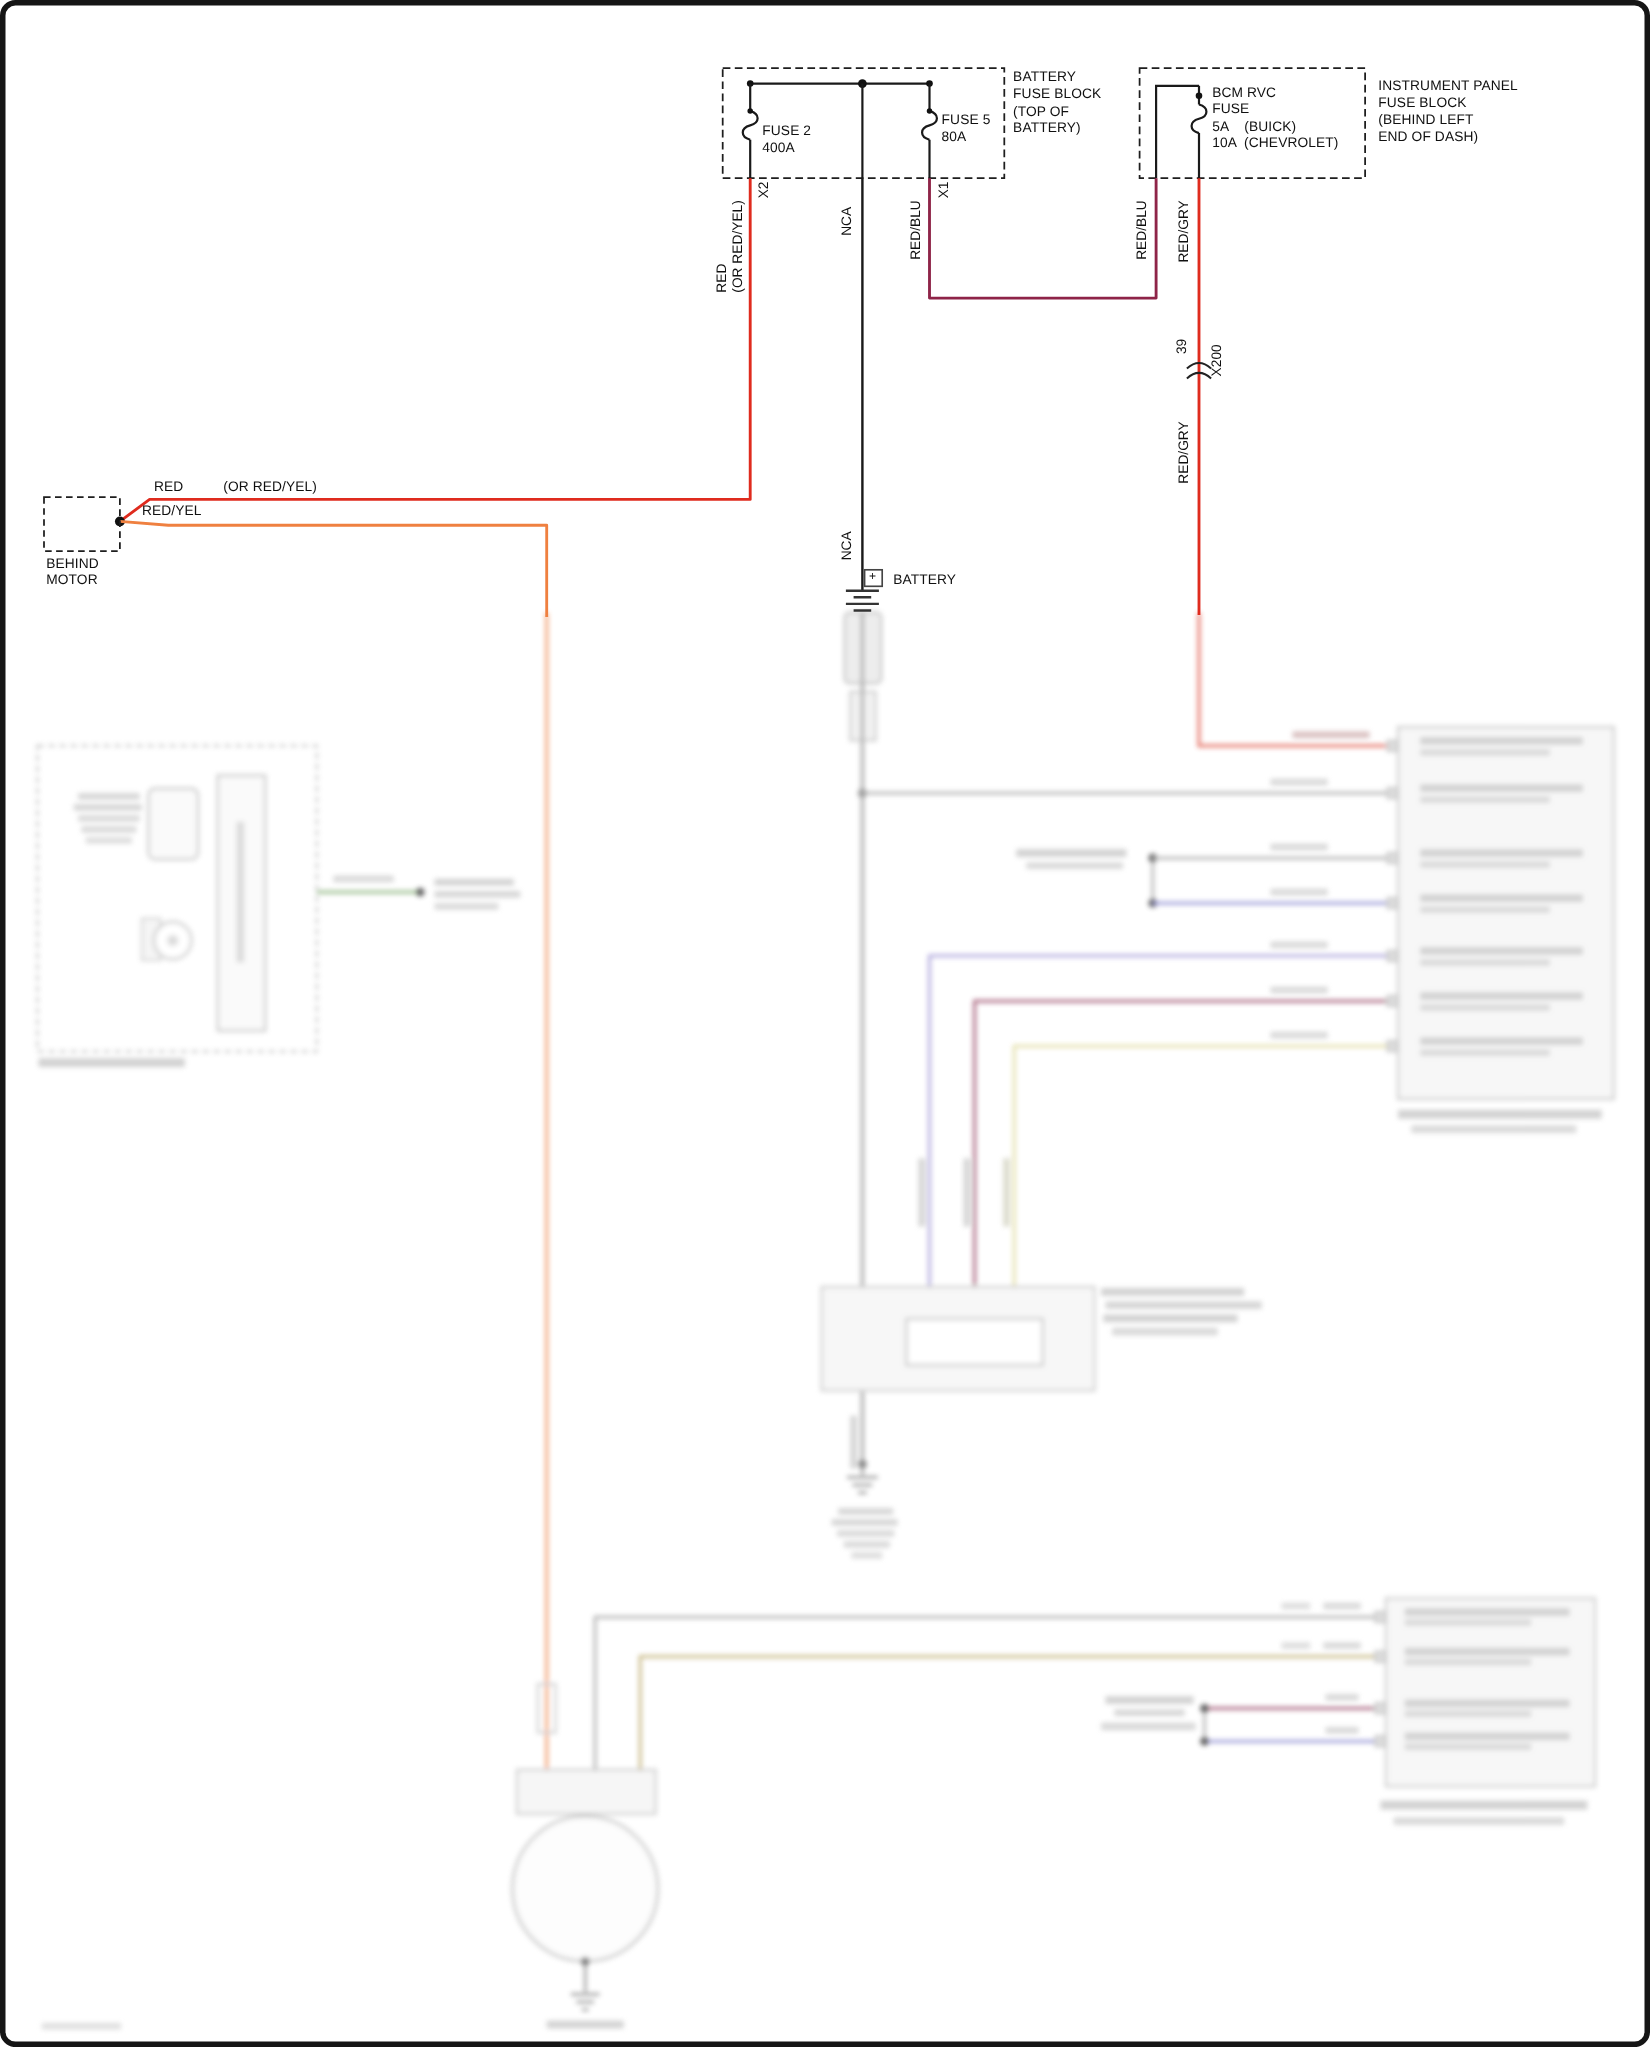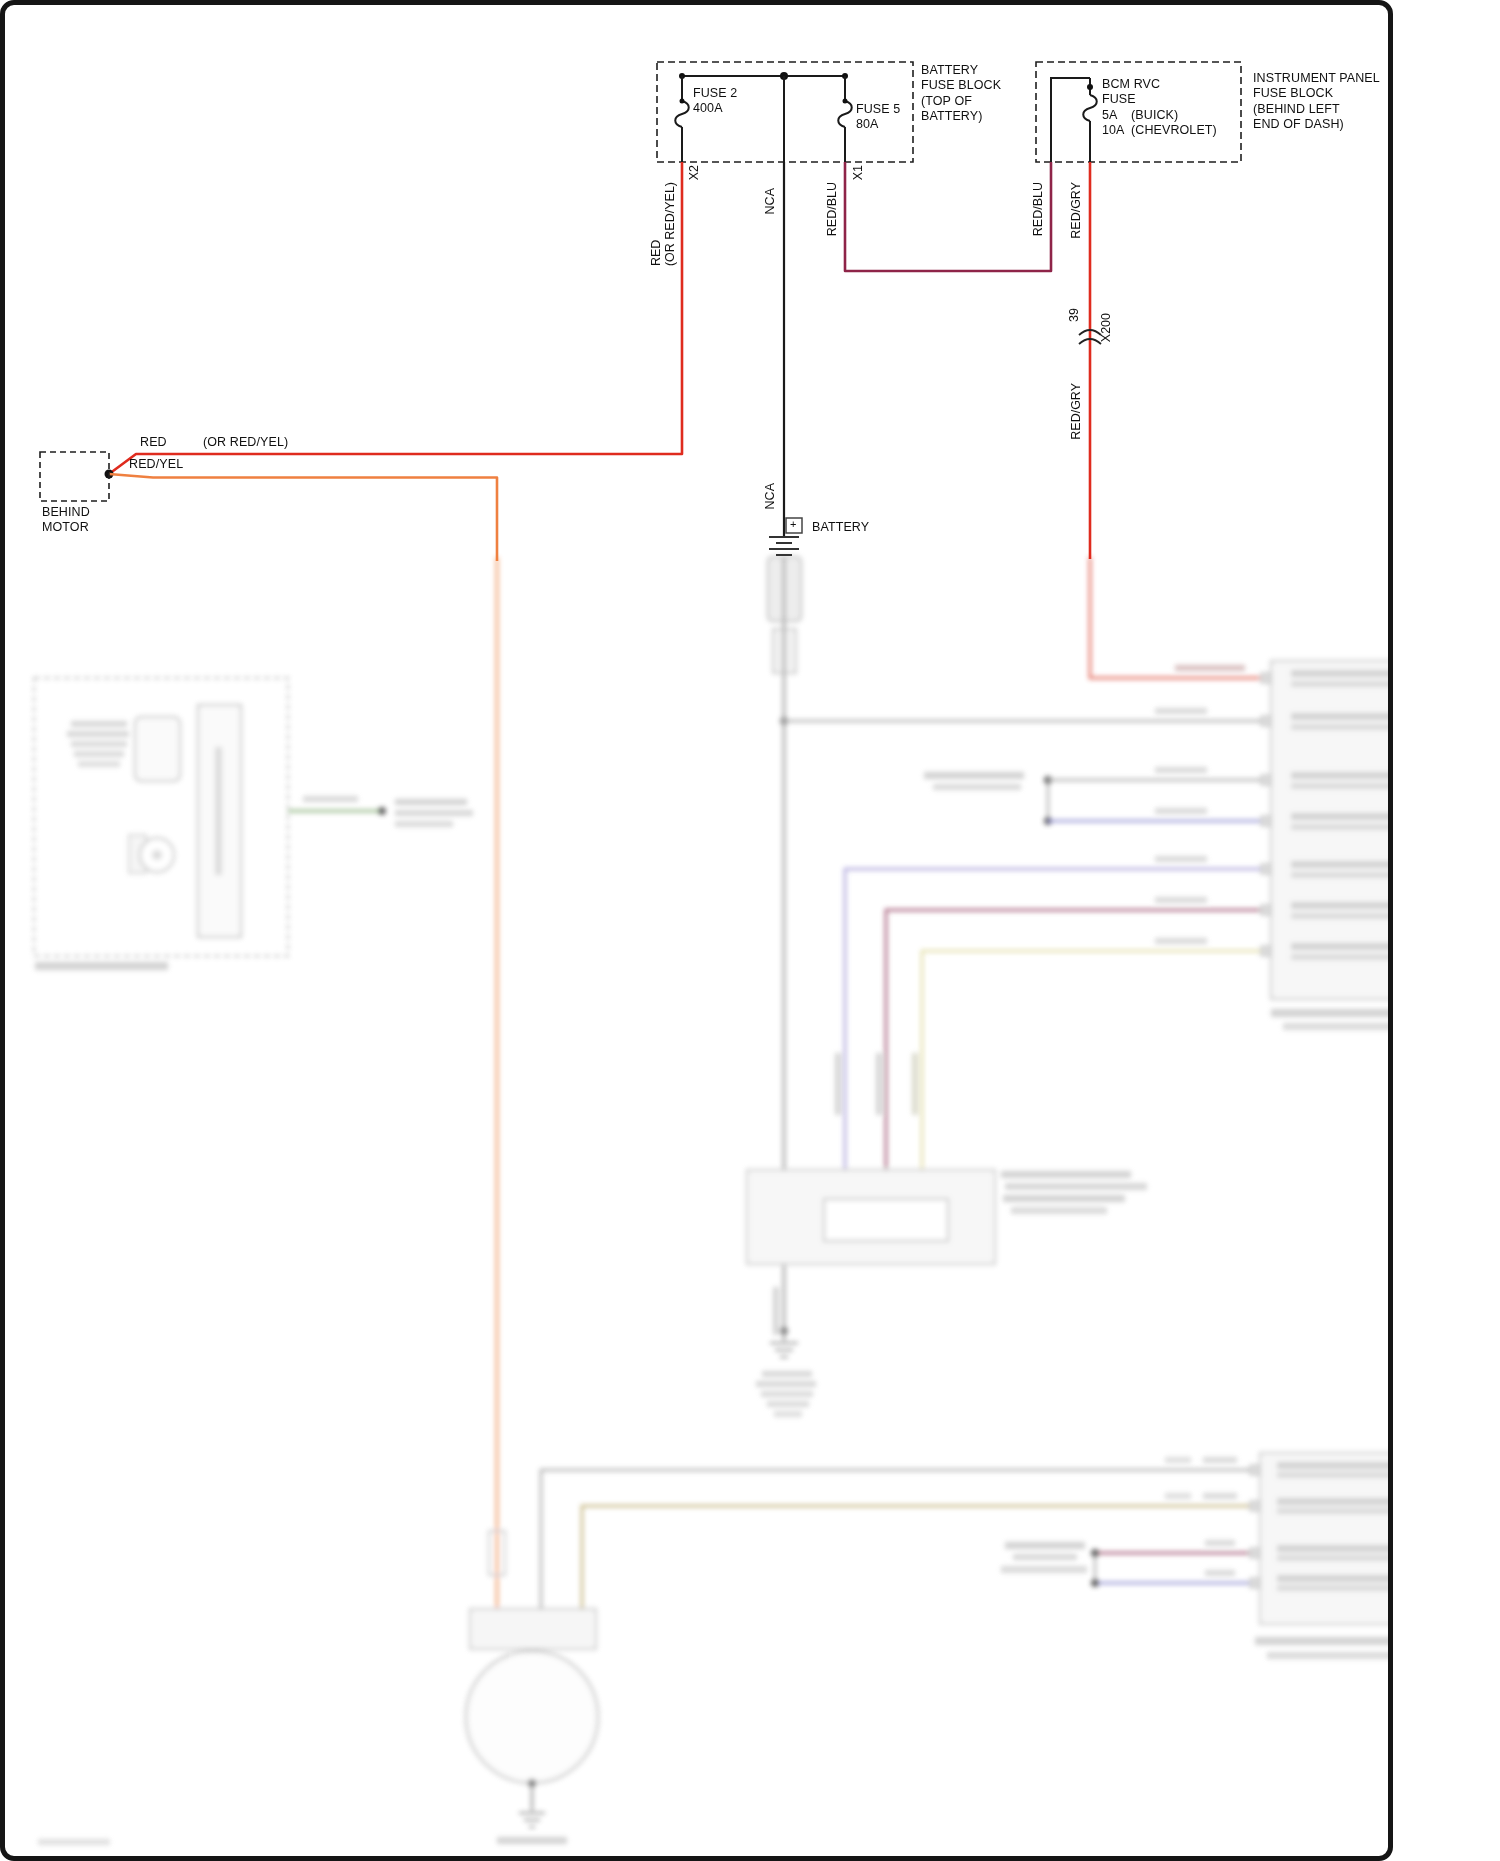--- a/index.html
+++ b/index.html
@@ -1,17 +1,17 @@
 <!DOCTYPE html>
 <html><head>
 <meta charset="utf-8">
 <style>
   html,body{margin:0;padding:0;background:#ffffff;}
   .frame{
-    position:relative;width:1393px;height:1861px;box-sizing:border-box;
+    position:relative;width:1500px;height:1861px;box-sizing:border-box;
     background:#ffffff;border:5px solid #151515;border-radius:14px;overflow:hidden;
     font-family:"Liberation Sans", sans-serif;
   }
   svg{position:absolute;left:0;top:0;}
   .lbl{
     position:absolute;font-size:12.5px;line-height:1.22;color:#101010;
     white-space:pre;letter-spacing:0.1px;
   }
   .vlbl{
     position:absolute;font-size:12.5px;line-height:1.15;color:#101010;
@@ -244,21 +244,21 @@
       <rect x="781" y="513" width="16" height="15" fill="#ffffff" stroke="#444" stroke-width="1.5"></rect>
       <path d="M764 532 H794 M771 538 H787 M764 544 H794 M771 550 H787" stroke="#333" stroke-width="2.2"></path>
     </g>
   </g>
 </svg>
 
 <div class="lbl" style="left:916px;top:58px">BATTERY
 FUSE BLOCK
 (TOP OF
 BATTERY)</div>
-<div class="lbl" style="left:688px;top:81px">FUSE 2
+<div class="lbl" style="left:688px;top:107px">FUSE 2
 400A</div>
 <div class="lbl" style="left:851px;top:97px">FUSE 5
 80A</div>
 <div class="lbl" style="left:1097px;top:72px">BCM RVC
 FUSE
 5A    (BUICK)
 10A  (CHEVROLET)</div>
 <div class="lbl" style="left:1248px;top:66px">INSTRUMENT PANEL
 FUSE BLOCK
 (BEHIND LEFT

